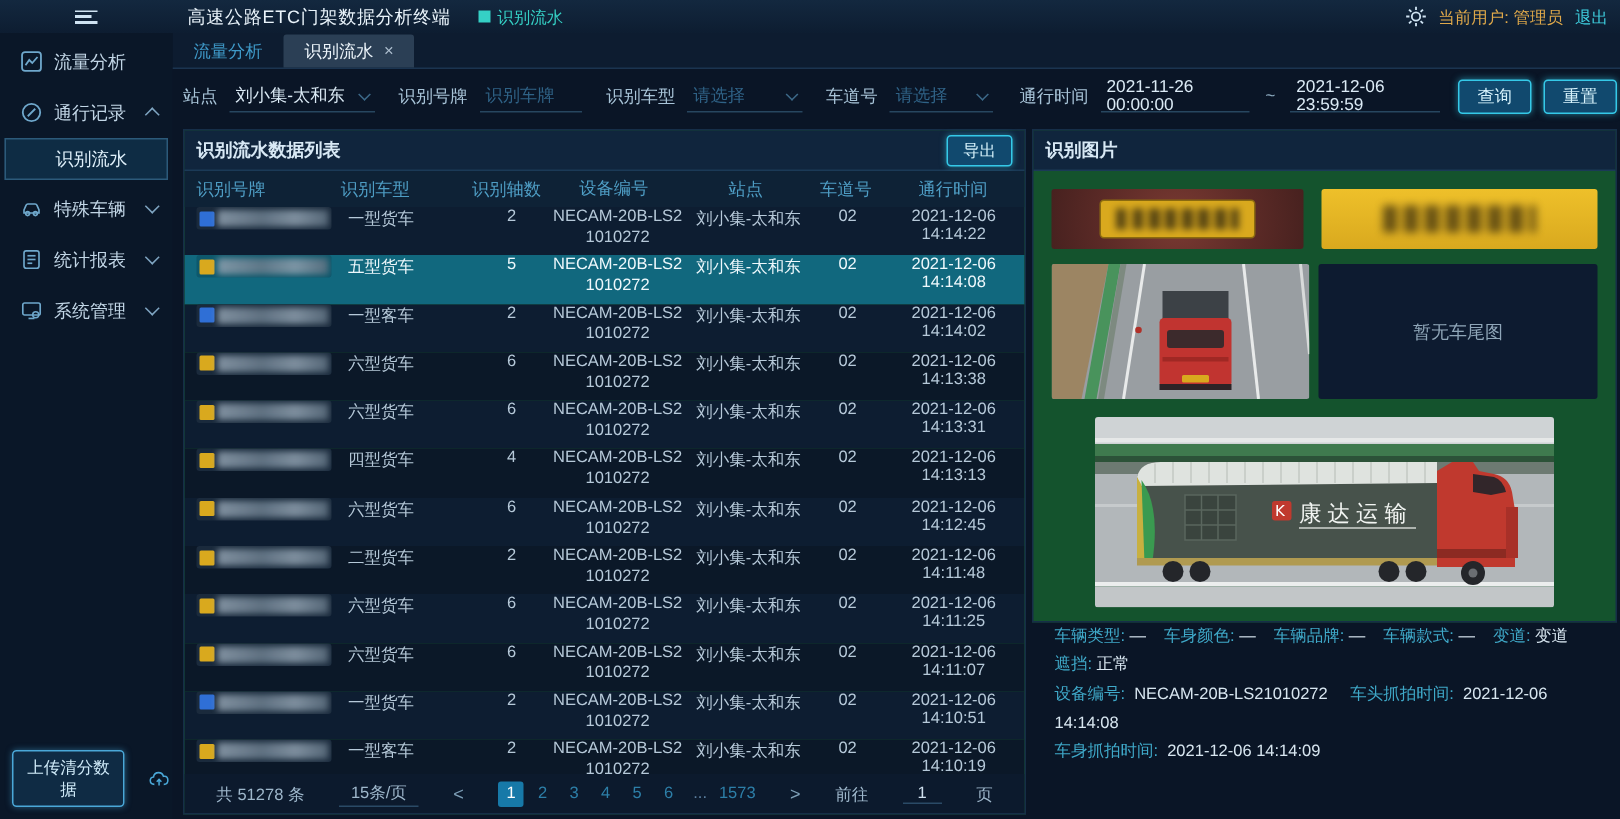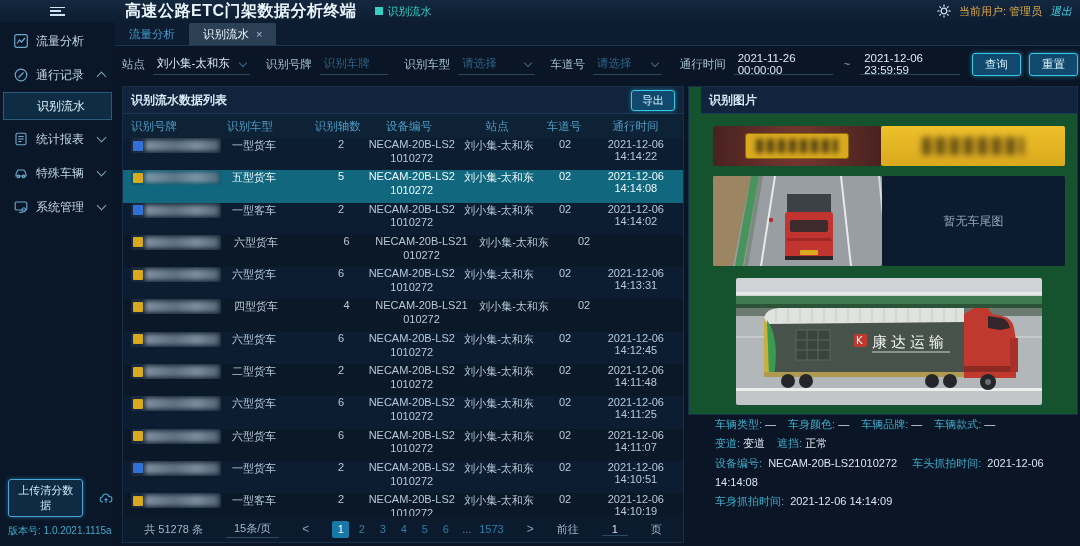--- a/index.html
+++ b/index.html
@@ -6,27 +6,27 @@
   html,body { width:1080px; height:546px; overflow:hidden; }
   body { font-family:"Liberation Sans","DejaVu Sans",sans-serif; background:#0a1526; color:#c9d9e8; font-size:12px; }
   .app { position:relative; width:1080px; height:546px; background:#0a1526; }
 
   
   .topbar { position:absolute; left:0; top:0; width:1080px; height:22px; background:linear-gradient(180deg,#13283f,#0d1d31); display:flex; align-items:center; }
   .topbar .burger-zone { width:115px; display:flex; justify-content:center; }
   .burger { width:15px; height:9px; display:flex; flex-direction:column; justify-content:space-between; cursor:pointer; }
   .burger i { display:block; height:1.5px; background:#cfe3f2; }
   .burger i:nth-child(2){ width:70%; }
-  .app-title { color:#eaf4fb; font-weight:bold; font-size:16px; margin-left:10px; letter-spacing:.5px; }
+  .app-title { color:#eaf4fb; font-weight:normal; font-size:12px; margin-left:10px; letter-spacing:.5px; }
   .hdr-badge { display:flex; align-items:center; gap:5px; margin-left:18px; color:#35d0c5; font-size:11px; }
   .hdr-badge .sq { width:8px; height:8px; background:#35d0c5; }
   .topbar-right { margin-left:auto; display:flex; align-items:center; gap:8px; padding-right:8px; }
   .gear { width:14px; height:14px; }
   .cur-user { color:#e0a94a; font-size:11px; }
-  .logout { color:#3fd0e0; font-size:11px; cursor:pointer;font-style:italic; }
+  .logout { color:#3fd0e0; font-size:11px; cursor:pointer; }
 
   
   .tabbar { position:absolute; left:115px; top:22px; width:965px; height:24px; background:#0d1c30; display:flex; align-items:flex-end; border-bottom:1px solid #1b3happen; border-bottom:1px solid #1b3450; }
   .tab { height:22px; display:flex; align-items:center; padding:0 14px; font-size:11.5px; color:#3f9ac9; cursor:pointer; }
   .tab.active { background:#2b3f55; color:#eef6fc; border-radius:2px 2px 0 0; gap:7px; }
   .tab .x { color:#aebfd0; font-size:11px; }
 
   
   .sidebar { position:absolute; left:0; top:22px; width:115px; height:524px; background:#0a1728; }
   .side-item { display:flex; align-items:center; gap:8px; padding:0 0 0 14px; height:30px; color:#c2d6e6; font-size:12px; cursor:pointer; position:relative; margin-top:4px; }
@@ -47,21 +47,21 @@
   .f-ctl.sel { cursor:pointer; }
   .f-ctl .ph { color:#2f6286; }
   .f-ctl .dd { width:6px; height:6px; border-right:1.3px solid #3d6a8a; border-bottom:1.3px solid #3d6a8a; transform:rotate(45deg); margin:-2px 2px 0 10px; }
   .tilde { color:#8aa8bd; padding:0 2px; }
   .btn { border:1px solid #35c9e8; background:#11496e; color:#d6f2fb; font-size:11.5px; padding:3px 12px; border-radius:3px; cursor:pointer; box-shadow:0 0 5px rgba(53,201,232,.55); white-space:nowrap; }
   .btn.query { margin-left:4px; }
 
   
   .panel { position:absolute; background:#14532d; border:1px solid #162e48; }
   .panel.table-panel { left:122px; top:86px; width:562px; height:457px; display:flex; flex-direction:column; }
-  .panel.image-panel { left:688px; top:86px; width:390px; height:329px;padding-left:12px; }
+  .panel.image-panel { left:688px; top:86px; width:390px; height:329px; }
   .panel-hd { height:27px; background:#10253d; border-bottom:1px solid #1b3a57; display:flex; align-items:center; padding:0 8px; color:#d8e9f5; font-weight:bold; font-size:12px; }
   .export-btn { margin-left:auto; border:1px solid #35c9e8; background:#11496e; color:#d6f2fb; font-size:11px; padding:2px 10px; border-radius:3px; cursor:pointer; box-shadow:0 0 4px rgba(53,201,232,.5); font-weight:normal; }
 
   
   .thead { display:flex; height:24px; align-items:center; background:#0e2236; color:#4e9dc4; font-size:11.5px; }
   .tbody { flex:1; overflow:hidden; }
   .trow { display:flex; align-items:flex-start; height:32.3px; font-size:11px; color:#b6c9d9; background:#0d1d31; }
   .trow:nth-child(even){ background:#0b1828; }
   .trow.selected { background:#11687e; color:#eef8fc; }
   .c { text-align:center; }
@@ -163,56 +163,55 @@
         <line x1="4.5" y1="9.5" x2="9.5" y2="4.5" stroke="#6fa8cc" stroke-width="1.2"></line>
       </svg>
       <span>通行记录</span>
       <i class="chev up"></i>
     </div>
     <div class="side-sub">
       <span>识别流水</span>
     </div>
     <div class="side-item">
       <svg width="14" height="14" viewBox="0 0 14 14">
+        <path d="M2 8 L3.4 4.8 Q3.7 4 4.6 4 L9.4 4 Q10.3 4 10.6 4.8 L12 8 L12 10 L2 10 Z" fill="none" stroke="#6fa8cc" stroke-width="1.1"></path>
+        <circle cx="4.4" cy="10.4" r="1.3" fill="none" stroke="#6fa8cc" stroke-width="1.1"></circle>
+        <circle cx="9.6" cy="10.4" r="1.3" fill="none" stroke="#6fa8cc" stroke-width="1.1"></circle>
+      </svg>
+      <span>特殊车辆</span>
+      <i class="chev down"></i>
+    </div>
+    <div class="side-item">
+      <svg width="14" height="14" viewBox="0 0 14 14">
         <rect x="2" y="1.2" width="10" height="11.6" rx="1.5" fill="none" stroke="#6fa8cc" stroke-width="1.1"></rect>
         <line x1="4.3" y1="4.5" x2="9.7" y2="4.5" stroke="#6fa8cc" stroke-width="1.1"></line>
         <line x1="4.3" y1="7" x2="9.7" y2="7" stroke="#6fa8cc" stroke-width="1.1"></line>
         <line x1="4.3" y1="9.5" x2="7.5" y2="9.5" stroke="#6fa8cc" stroke-width="1.1"></line>
       </svg>
       <span>统计报表</span>
-      <i class="chev down"></i>
-    </div>
-    <div class="side-item">
-      <svg width="14" height="14" viewBox="0 0 14 14">
-        <path d="M2 8 L3.4 4.8 Q3.7 4 4.6 4 L9.4 4 Q10.3 4 10.6 4.8 L12 8 L12 10 L2 10 Z" fill="none" stroke="#6fa8cc" stroke-width="1.1"></path>
-        <circle cx="4.4" cy="10.4" r="1.3" fill="none" stroke="#6fa8cc" stroke-width="1.1"></circle>
-        <circle cx="9.6" cy="10.4" r="1.3" fill="none" stroke="#6fa8cc" stroke-width="1.1"></circle>
-      </svg>
-      <span>特殊车辆</span>
       <i class="chev down"></i>
     </div>
     <div class="side-item">
       <svg width="14" height="14" viewBox="0 0 14 14">
         <rect x="1.2" y="2" width="11.6" height="8" rx="1.2" fill="none" stroke="#6fa8cc" stroke-width="1.1"></rect>
         <line x1="5" y1="12.3" x2="9" y2="12.3" stroke="#6fa8cc" stroke-width="1.1"></line>
         <circle cx="9.8" cy="9.8" r="2" fill="none" stroke="#6fa8cc" stroke-width="1"></circle>
       </svg>
       <span>系统管理</span>
       <i class="chev down"></i>
     </div>
 
     <div class="side-bottom">
       <div class="upload-row">
         <button class="upload-btn">上传清分数据</button>
         <svg width="18" height="16" viewBox="0 0 20 16">
           <path d="M5 13 Q1.5 13 1.5 9.8 Q1.5 7 4.3 6.7 Q4.8 3 8.6 3 Q11.8 3 12.7 6.1 Q13 6 13.6 6 Q16.5 6 16.5 9.5 Q16.5 13 13 13" fill="none" stroke="#4aa8d8" stroke-width="1.3"></path>
           <path d="M9 14 L9 9 M7 10.8 L9 8.8 L11 10.8" fill="none" stroke="#4aa8d8" stroke-width="1.3"></path>
         </svg>
       </div>
-      <div class="version">版本号: 1.0.2021.1115a</div>
     </div>
   </div>
 
   <div class="filterbar">
     <span class="f-label">站点</span>
     <span class="f-ctl sel" style="width:122px;">
       <span>刘小集-太和东</span>
       <i class="dd" style="margin-left:auto;"></i>
     </span>
     <span class="f-label" style="margin-left:8px;">识别号牌</span>
@@ -307,20 +306,21 @@
             <span class="plate yellow">
               <span class="tag"></span>
               <span class="blurred"></span>
             </span>
           </span>
           <span class="c c2">六型货车</span>
           <span class="c c3">6</span>
           <span class="c c4">NECAM-20B-LS21010272</span>
           <span class="c c5">刘小集-太和东</span>
           <span class="c c6">02</span>
+          <span class="c c7">2021-12-06 14:13:38</span>
         </div>
 
         <div class="trow">
           <span class="c c1">
             <span class="plate yellow">
               <span class="tag"></span>
               <span class="blurred"></span>
             </span>
           </span>
           <span class="c c2">六型货车</span>
@@ -336,20 +336,21 @@
             <span class="plate yellow">
               <span class="tag"></span>
               <span class="blurred"></span>
             </span>
           </span>
           <span class="c c2">四型货车</span>
           <span class="c c3">4</span>
           <span class="c c4">NECAM-20B-LS21010272</span>
           <span class="c c5">刘小集-太和东</span>
           <span class="c c6">02</span>
+          <span class="c c7">2021-12-06 14:13:13</span>
         </div>
 
         <div class="trow">
           <span class="c c1">
             <span class="plate yellow">
               <span class="tag"></span>
               <span class="blurred"></span>
             </span>
           </span>
           <span class="c c2">六型货车</span>

